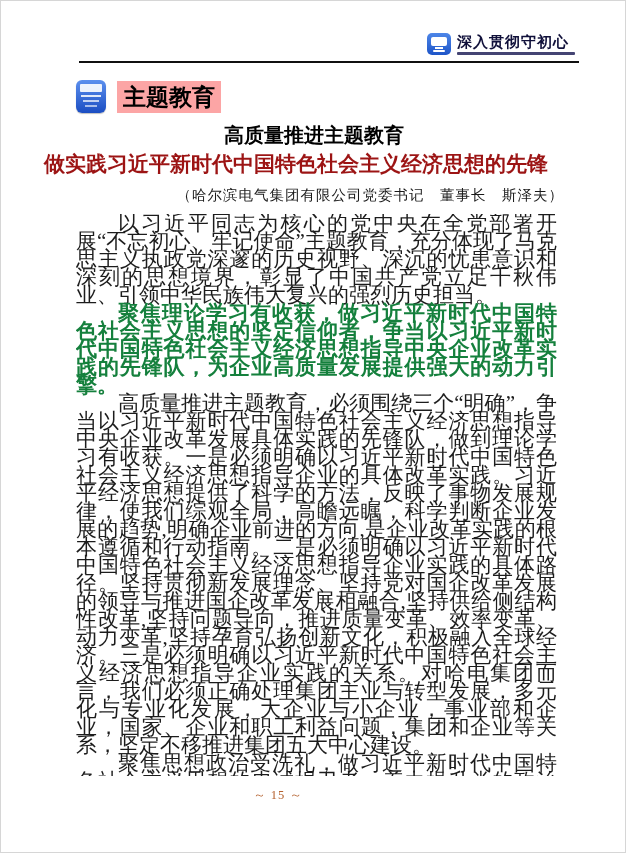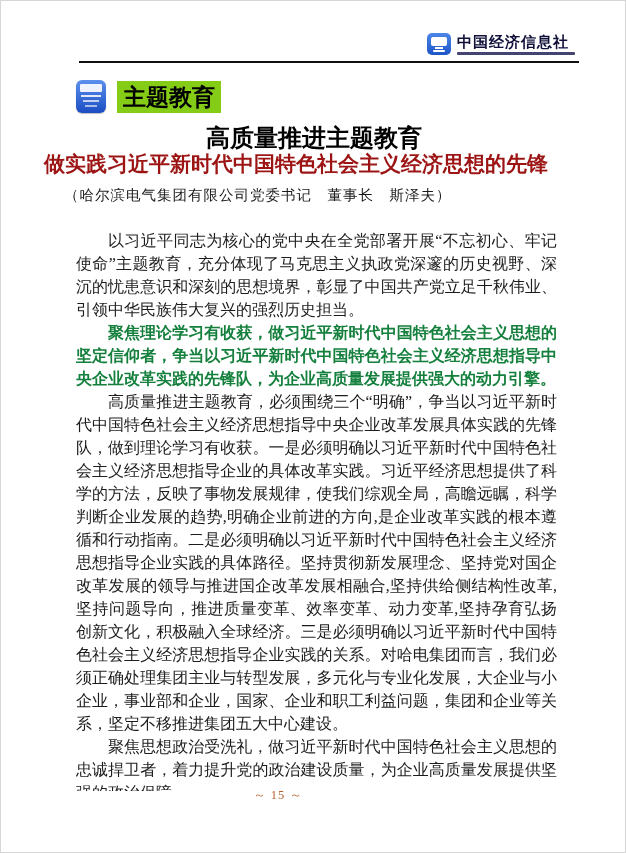--- a/index.html
+++ b/index.html
@@ -64,47 +64,47 @@
   }
   .badge-icon .row3{
     position:absolute;left:7px;top:20px;width:16px;height:2px;background:#ffffff;opacity:.7;
   }
   .badge-icon .row4{
     position:absolute;left:9px;top:25px;width:12px;height:2px;background:#ffffff;opacity:.6;
   }
   .badge-label{
     font-family:"Liberation Sans","DejaVu Sans",sans-serif;
     font-weight:bold;font-size:23px;line-height:30px;color:#000000;
-    background:#84cc16;padding:1px 6px;text-align:center;
+    background:#fca5a5;padding:1px 6px;text-align:center;
   }
 
   
   .article-title{
     position:absolute;top:121px;left:63px;width:500px;
     text-align:center;
     font-family:"Liberation Sans","DejaVu Sans",sans-serif;
-    font-weight:bold;font-size:24px;color:#000000;
+    font-weight:bold;font-size:20px;color:#000000;
   }
   .article-subtitle{
     position:absolute;top:149px;left:43px;width:540px;
     text-align:left;
     font-family:"Liberation Sans","DejaVu Sans",sans-serif;
     font-weight:bold;font-size:21px;color:#9c1414;
   }
   .article-byline{
     position:absolute;top:185px;left:63px;width:500px;
-    text-align:left;
+    text-align:right;
     font-size:14.5px;color:#1a1a1a;letter-spacing:1px;
   }
 
   
   .article-body{
-    position:absolute;top:228px;left:75px;width:481px;height:562px;
+    position:absolute;top:213px;left:75px;width:481px;height:562px;
     overflow:hidden;
-    font-size:16px;line-height:23px;color:#1c1c1c;
+    font-size:21px;line-height:18px;color:#1c1c1c;
     text-align:justify;
   }
   .article-body p{margin:0;text-indent:2em;}
   .article-body p.emphasis{
     font-family:"Liberation Sans","DejaVu Sans",sans-serif;
     font-weight:bold;color:#15803d;
   }
 
   
   .page-footer{
@@ -117,21 +117,21 @@
 
 <div class="page">
 
   <div class="header-logo">
     <div class="logo-mark">
       <div class="screen"></div>
       <div class="stand"></div>
       <div class="base"></div>
     </div>
     <div class="brand-col">
-      <div class="brand-name">中国经济信息社</div>
+      <div class="brand-name">深入贯彻守初心</div>
       <div class="brand-tagline-bar"></div>
     </div>
   </div>
   <div class="header-rule"></div>
 
   <div class="section-badge">
     <div class="badge-icon">
       <div class="row1"></div>
         <div class="row2"></div>
         <div class="row3"></div>

